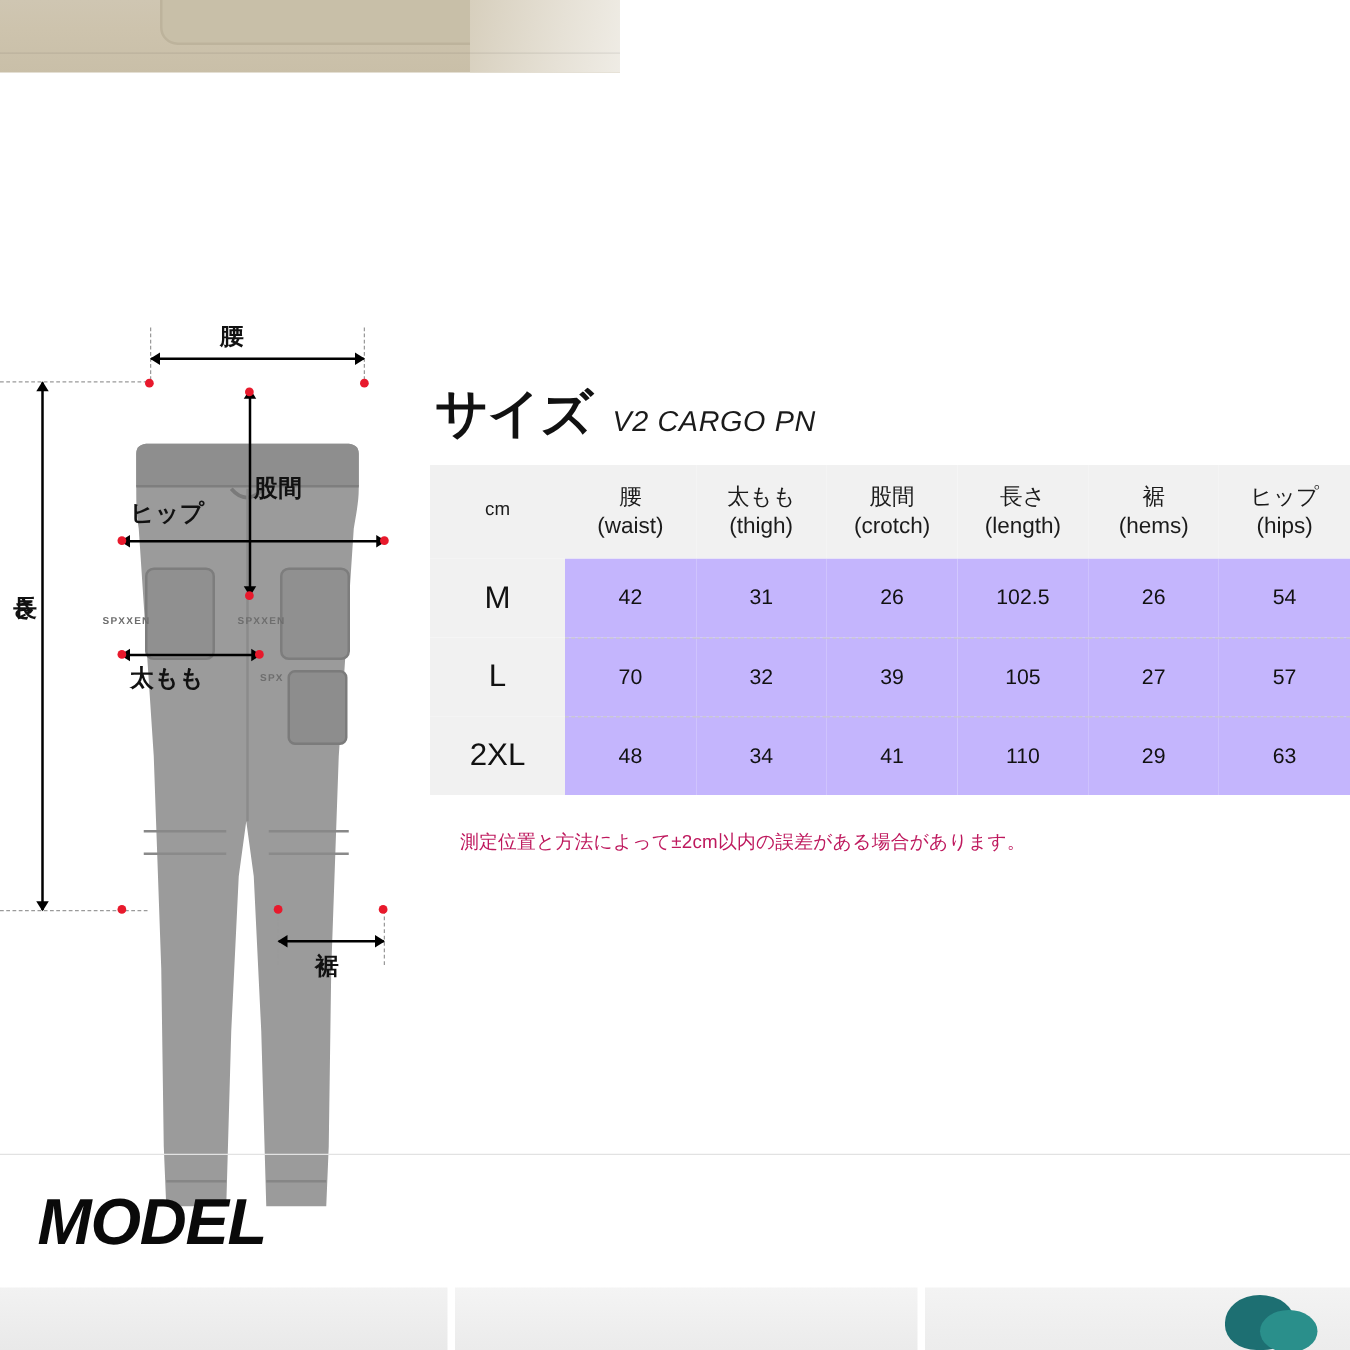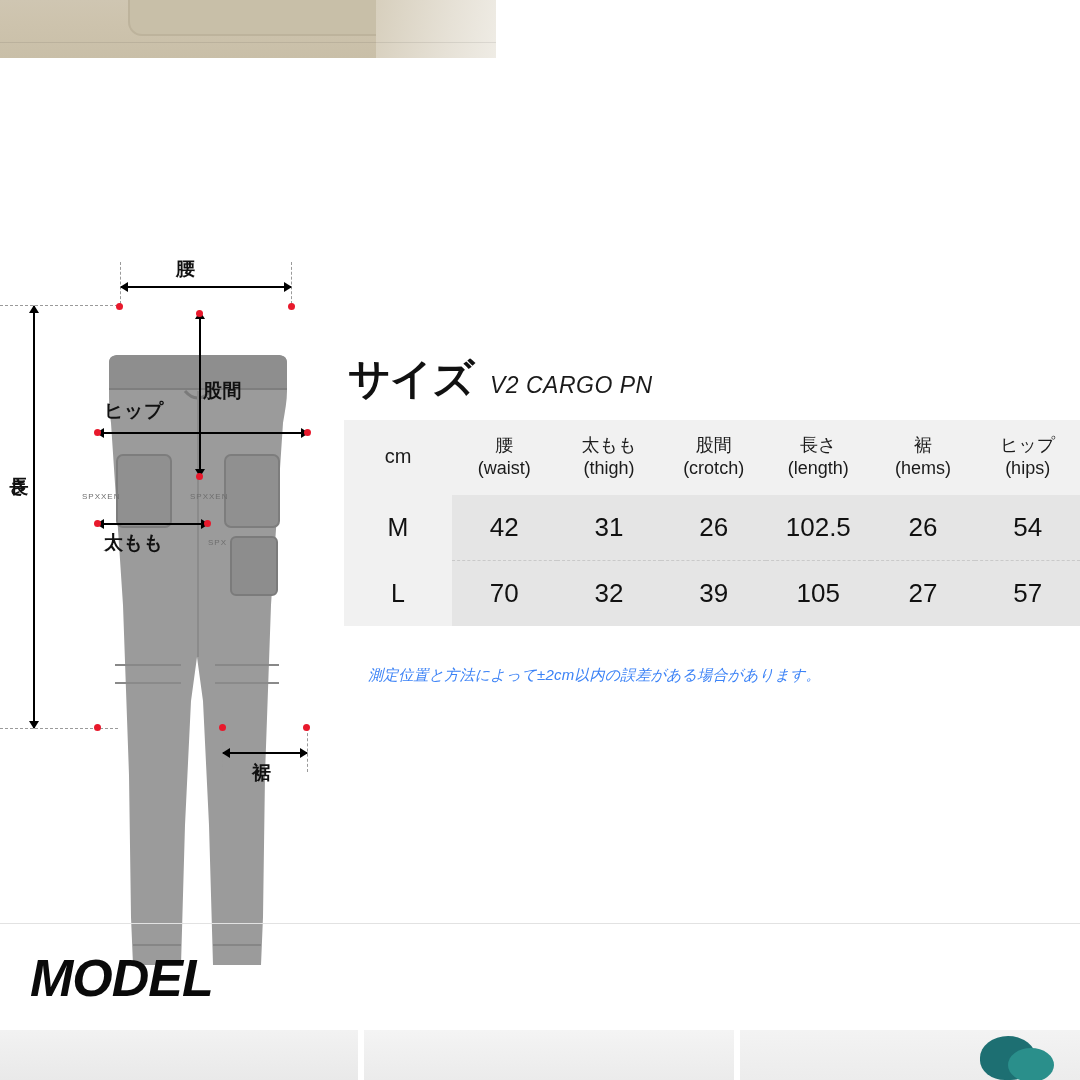--- a/index.html
+++ b/index.html
@@ -113,41 +113,40 @@
   .dlabel.vert {
     writing-mode: vertical-rl;
     text-orientation: upright;
     letter-spacing: 2px;
   }
   .brandtext {
     position: absolute;
     font-size: 8px;
     color: #6e6e6e;
     letter-spacing: 1px;
-    font-weight: 400;
+    font-weight: 700;
   }
 
   
   .size-block {
     position: absolute;
     left: 344px; top: 310px;
     width: 736px;
   }
   .size-head {
     display: flex;
     align-items: baseline;
     gap: 16px;
     padding-left: 4px;
   }
   .size-title {
     font-size: 42px;
     font-weight: 700;
     letter-spacing: -1px;
     line-height: 1;
-    margin-top: 48px;
   }
   .size-sub {
     font-size: 23px;
     font-style: italic;
     font-weight: 400;
     letter-spacing: 0.5px;
     color: #1a1a1a;
   }
 
   table.size-table {
@@ -163,45 +162,44 @@
   }
   table.size-table thead th {
     background: #f1f1f1;
     font-size: 18px;
     font-weight: 400;
     color: #1b1b1b;
     padding: 14px 0 16px;
     line-height: 1.25;
   }
   table.size-table thead th.unit {
-    font-size: 20px;
+    font-size: 15px;
     width: 108px;
   }
   table.size-table tbody td {
-    font-size: 26px;
+    font-size: 17px;
     padding: 17px 0;
     border-bottom: 1px dashed #c9c9c9;
-    background: #e5e5e5;
+    background: #c4b5fd;
   }
   table.size-table tbody tr:last-child td {
     border-bottom: none;
   }
   table.size-table tbody td.sizecell {
     background: #f1f1f1;
     font-size: 25px;
     border-bottom: none;
     width: 108px;
   }
   .note {
-    margin-top: 40px;
+    margin-top: 28px;
     padding-left: 24px;
     font-size: 15px;
-    color: #3b82f6;
+    color: #be185d;
     letter-spacing: 0.2px;
-    font-style: italic;
   }
 
   
   .divider {
     position: absolute;
     left: 0; top: 923px;
     width: 1080px; height: 1px;
     background: #e2e2e2;
   }
   .model-title {
@@ -378,20 +376,29 @@
       </tr>
       <tr>
         <td class="sizecell">L</td>
         <td>70</td>
         <td>32</td>
         <td>39</td>
         <td>105</td>
         <td>27</td>
         <td>57</td>
       </tr>
+      <tr>
+        <td class="sizecell">2XL</td>
+        <td>48</td>
+        <td>34</td>
+        <td>41</td>
+        <td>110</td>
+        <td>29</td>
+        <td>63</td>
+      </tr>
     </tbody>
   </table>
 
   <div class="note">測定位置と方法によって±2cm以内の誤差がある場合があります。</div>
 </div>
 
 <div class="divider"></div>
 <div class="model-title">MODEL</div>
 
 <div class="thumbs">

